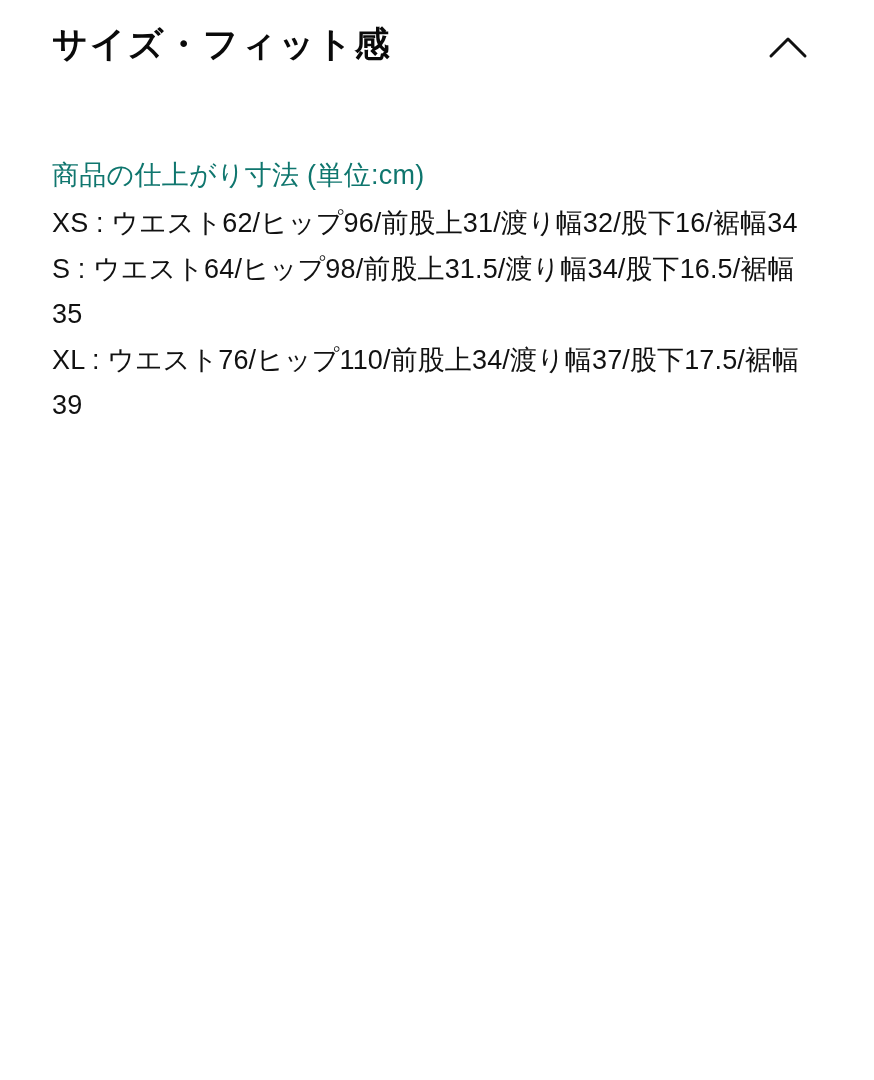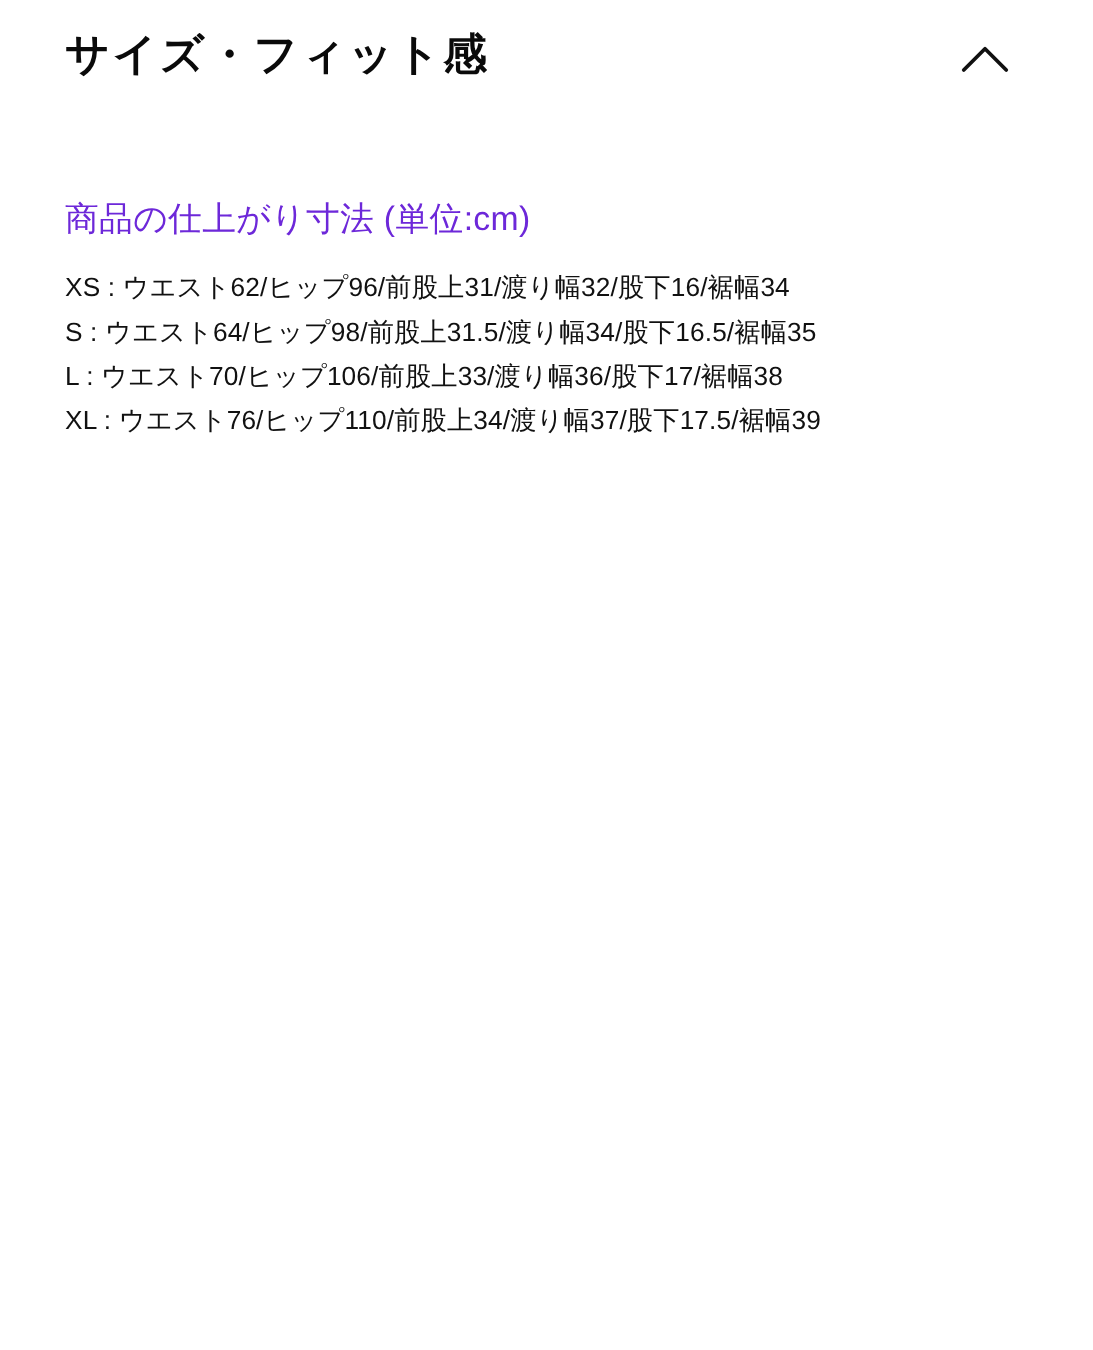--- a/index.html
+++ b/index.html
@@ -75,25 +75,25 @@
     background: #111111;
     border-radius: 50%;
   }
   .measurements {
     margin-top: 88px;
   }
   .measure-heading {
     font-size: 27px;
     line-height: 1.62;
     letter-spacing: 0.01em;
-    color: #6d28d9;
-    margin: 0 0 16px 0;
+    color: #0f766e;
+    margin: 0 0 4px 0;
   }
   .measure-line {
-    font-size: 21px;
+    font-size: 27px;
     line-height: 1.68;
     letter-spacing: 0.005em;
     color: #111111;
     margin: 0;
     max-width: 760px;
   }
 </style>
 </head>
 <body>
 
@@ -106,17 +106,16 @@
         <path d="M3 22 L20 5 L37 22" stroke="#111111" stroke-width="3" fill="none" stroke-linecap="round" stroke-linejoin="round"></path>
       </svg>
     </button>
   </div>
 
 
   <div class="measurements">
     <p class="measure-heading">商品の仕上がり寸法 (単位:cm)</p>
     <p class="measure-line">XS : ウエスト62/ヒップ96/前股上31/渡り幅32/股下16/裾幅34</p>
     <p class="measure-line">S : ウエスト64/ヒップ98/前股上31.5/渡り幅34/股下16.5/裾幅35</p>
-    <p class="measure-line">L : ウエスト70/ヒップ106/前股上33/渡り幅36/股下17/裾幅38</p>
     <p class="measure-line">XL : ウエスト76/ヒップ110/前股上34/渡り幅37/股下17.5/裾幅39</p>
   </div>
 
 </div>
 
 </body></html>

